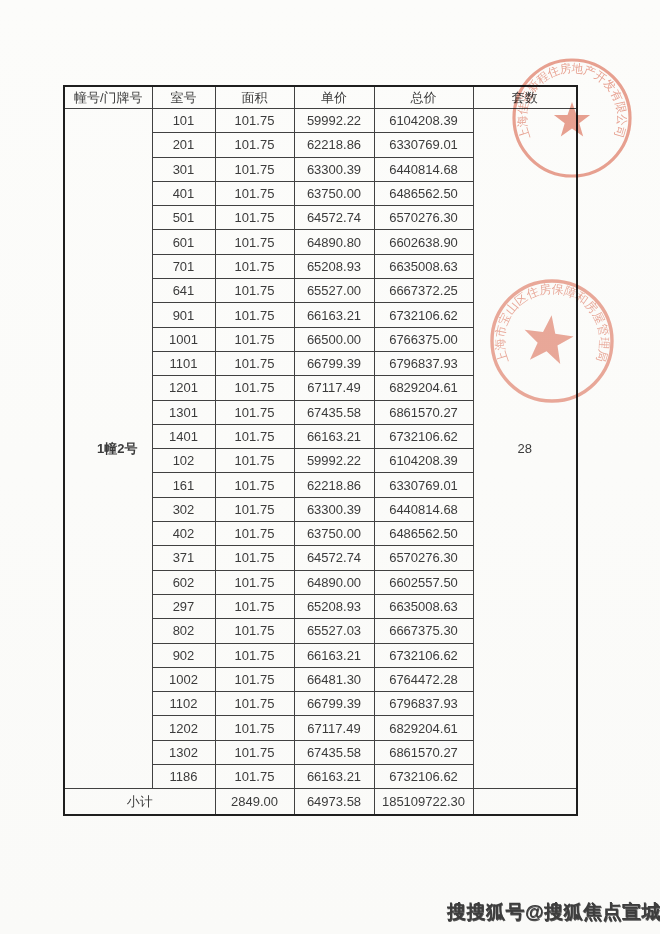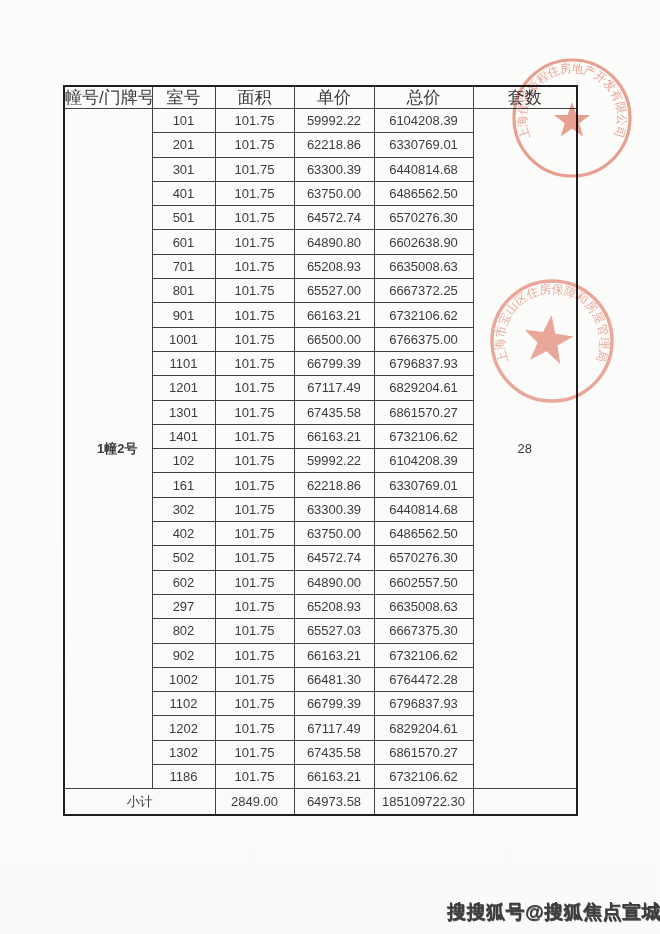--- a/index.html
+++ b/index.html
@@ -16,21 +16,21 @@
     border:2.5px solid #1e1e1e;
     font-size:13px;color:#3b3b3b;
   }
   .price-table th,.price-table td{
     border:1.3px solid #414141;
     text-align:center;vertical-align:middle;
     padding:0;line-height:1;
     font-weight:normal;
     overflow:hidden;white-space:nowrap;
   }
-  .price-table thead th{height:21px;font-size:17px;}
+  .price-table thead th{height:21px;font-size:13px;}
   .price-table tbody td{height:23.3px;}
   .price-table tfoot td{height:25px;border-top:1.6px solid #2a2a2a;margin-left:11px;}
   .price-table .bold{font-weight:bold;padding-left:18px;}
   .stamp{position:absolute;mix-blend-mode:multiply;pointer-events:none;}
   .watermark{
     position:absolute;top:899px;left:447px;width:212px;
     font-size:19px;font-weight:bold;color:#3d3d3d;
     letter-spacing:0.5px;white-space:nowrap;
     text-shadow:0.6px 0.6px 0 #585858;
     font-family:"Liberation Sans","DejaVu Sans",sans-serif;
@@ -99,21 +99,21 @@
           <td>64890.80</td>
           <td>6602638.90</td>
         </tr>
         <tr>
           <td>701</td>
           <td>101.75</td>
           <td>65208.93</td>
           <td>6635008.63</td>
         </tr>
         <tr>
-          <td>801</td>
+          <td>641</td>
           <td>101.75</td>
           <td>65527.00</td>
           <td>6667372.25</td>
         </tr>
         <tr>
           <td>901</td>
           <td>101.75</td>
           <td>66163.21</td>
           <td>6732106.62</td>
         </tr>
@@ -165,21 +165,21 @@
           <td>63300.39</td>
           <td>6440814.68</td>
         </tr>
         <tr>
           <td>402</td>
           <td>101.75</td>
           <td>63750.00</td>
           <td>6486562.50</td>
         </tr>
         <tr>
-          <td>502</td>
+          <td>371</td>
           <td>101.75</td>
           <td>64572.74</td>
           <td>6570276.30</td>
         </tr>
         <tr>
           <td>602</td>
           <td>101.75</td>
           <td>64890.00</td>
           <td>6602557.50</td>
         </tr>

